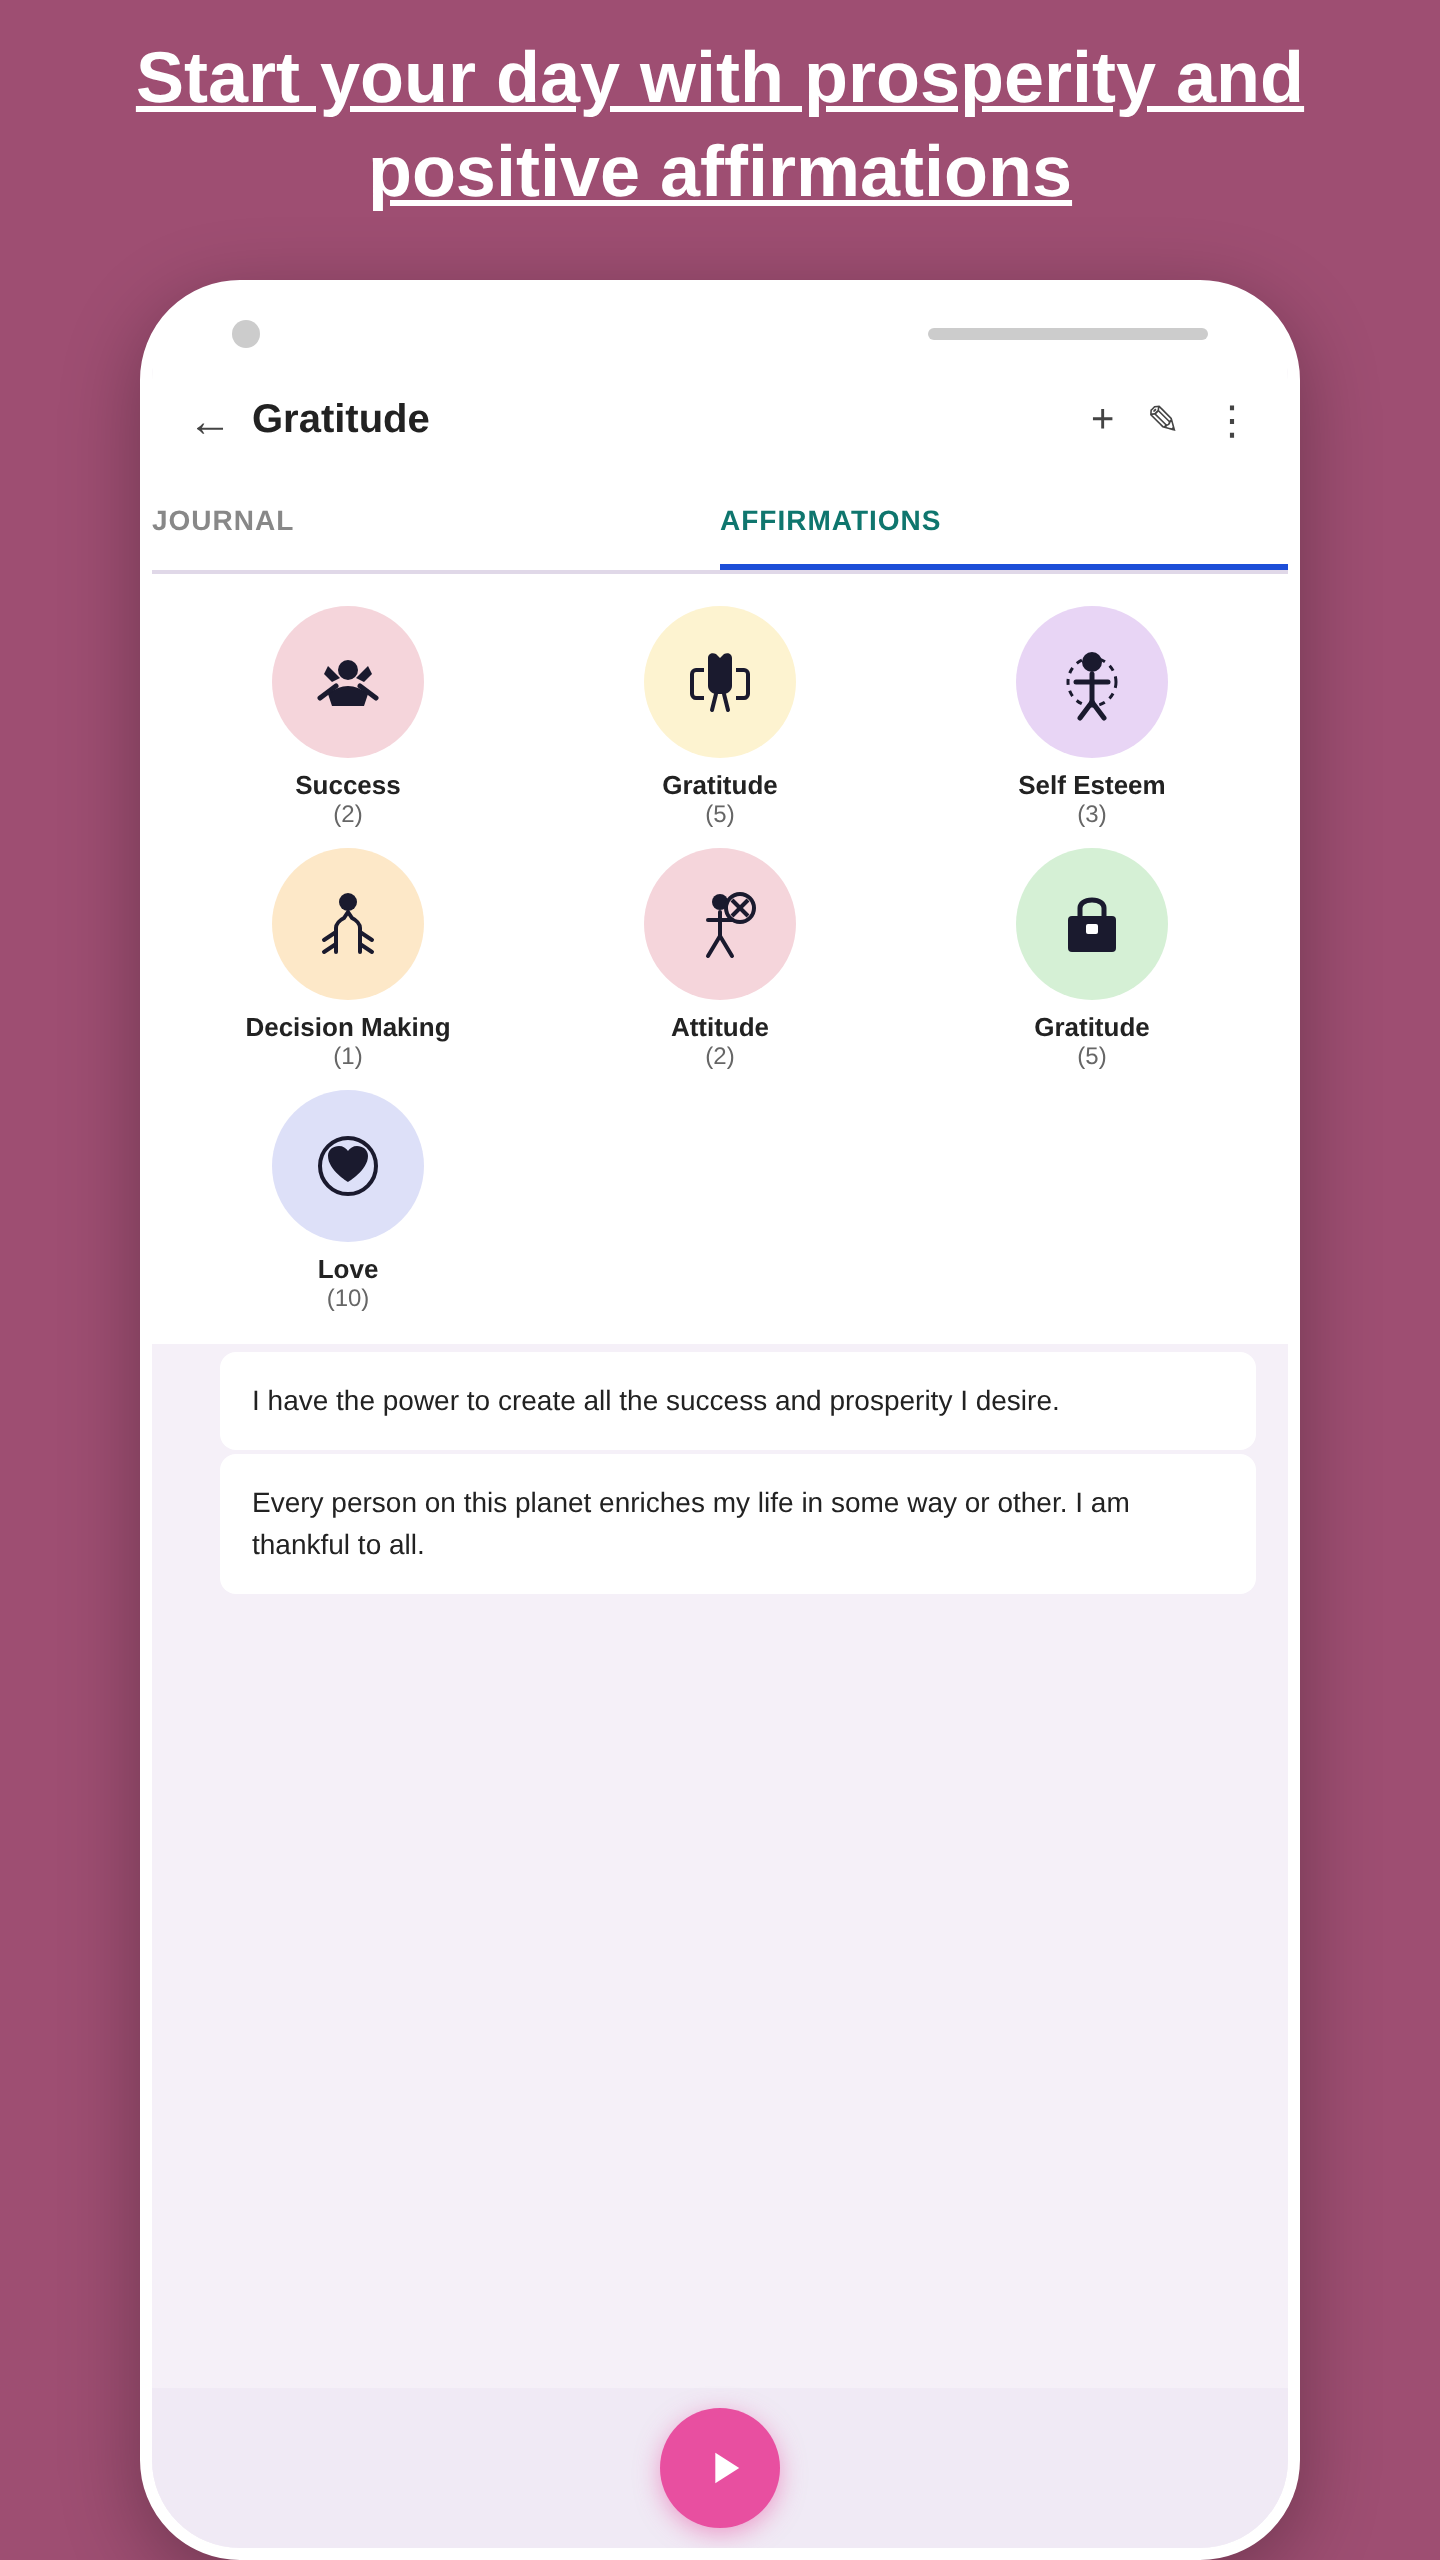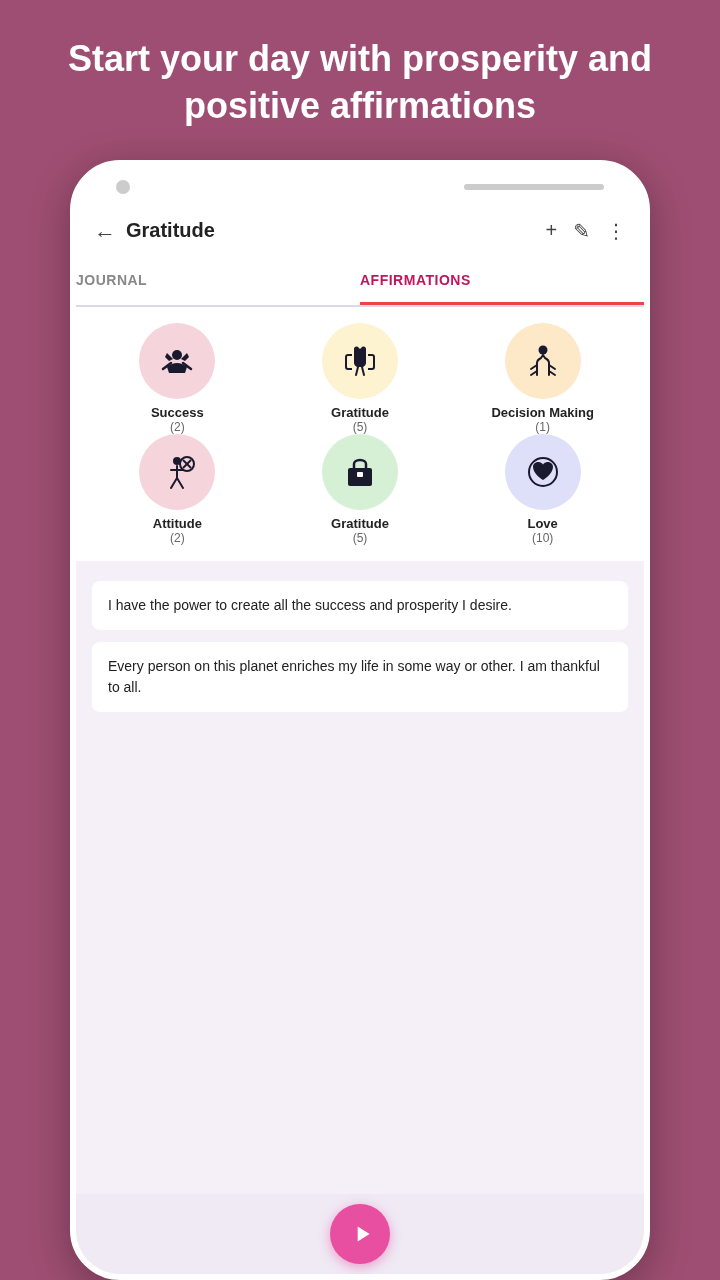--- a/index.html
+++ b/index.html
@@ -12,22 +12,23 @@
       display: flex;
       flex-direction: column;
       align-items: center;
     }
 
     .hero-text {
       color: white;
       font-size: 36px;
       font-weight: 700;
       text-align: center;
-      padding: 36px 60px 30px;
+      padding: 16px 60px 30px;
       line-height: 1.3;
+      text-decoration: underline;
     }
 
     .phone-wrapper {
       width: 580px;
       flex: 1;
       background: white;
       border-radius: 50px;
       border: 6px solid white;
       box-shadow: 0 10px 40px rgba(0,0,0,0.3);
       overflow: hidden;
@@ -109,28 +110,29 @@
       flex: 1;
       padding: 14px 0;
       font-size: 14px;
       font-weight: 700;
       color: #888;
       letter-spacing: 0.5px;
       cursor: pointer;
     }
 
     .tab.active {
-      color: #be185d;
-      border-bottom: 3px solid #ef4444;
+      color: #0f766e;
+      border-bottom: 3px solid #1d4ed8;
     }
 
     .categories-grid {
       display: grid;
       grid-template-columns: repeat(3, 1fr);
       padding: 16px 10px;
+      gap: 10px;
       background: white;
     }
 
     .category-item {
       display: flex;
       flex-direction: column;
       align-items: center;
       cursor: pointer;
     }
 
@@ -157,25 +159,26 @@
     }
 
     .category-count {
       font-size: 12px;
       color: #666;
     }
 
     .affirmations-list {
       flex: 1;
       overflow: hidden;
-      padding: 20px 16px;
-      display: flex;
-      flex-direction: column;
-      gap: 12px;
+      padding: 4px 16px;
+      display: flex;
+      flex-direction: column;
+      gap: 2px;
       background: #f5f0f8;
+      margin-left: 18px;
     }
 
     .affirmation-card {
       background: white;
       border-radius: 8px;
       padding: 14px 16px;
       font-size: 14px;
       color: #222;
       line-height: 1.5;
     }
@@ -268,20 +271,34 @@
             <path d="M18 26 L16 34 M22 26 L24 34" stroke="#1a1a2e" stroke-width="2" stroke-linecap="round"></path>
             <path d="M12 14 L8 14 C7 14 6 15 6 16 L6 26 C6 27 7 28 8 28 L12 28" stroke="#1a1a2e" stroke-width="2" fill="none"></path>
             <path d="M28 14 L32 14 C33 14 34 15 34 16 L34 26 C34 27 33 28 32 28 L28 28" stroke="#1a1a2e" stroke-width="2" fill="none"></path>
           </svg>
         </div>
         <span class="category-name">Gratitude</span>
         <span class="category-count">(5)</span>
       </div>
 
 
+      <div class="category-item">
+        <div class="category-icon-circle" style="background:#e8d5f5;">
+          <svg viewBox="0 0 40 40" fill="none" xmlns="http://www.w3.org/2000/svg">
+            <circle cx="20" cy="10" r="5" fill="#1a1a2e"></circle>
+            <path d="M20 16 L20 30" stroke="#1a1a2e" stroke-width="2.5" stroke-linecap="round"></path>
+            <path d="M12 20 L28 20" stroke="#1a1a2e" stroke-width="2.5" stroke-linecap="round"></path>
+            <path d="M20 30 L14 38" stroke="#1a1a2e" stroke-width="2.5" stroke-linecap="round"></path>
+            <path d="M20 30 L26 38" stroke="#1a1a2e" stroke-width="2.5" stroke-linecap="round"></path>
+            <circle cx="20" cy="20" r="12" stroke="#1a1a2e" stroke-width="1.5" fill="none" stroke-dasharray="3 3"></circle>
+          </svg>
+        </div>
+        <span class="category-name">Self Esteem</span>
+        <span class="category-count">(3)</span>
+      </div>
 
       <div class="category-item">
         <div class="category-icon-circle" style="background:#fde8c8;">
           <svg viewBox="0 0 40 40" fill="none" xmlns="http://www.w3.org/2000/svg">
             <circle cx="20" cy="9" r="4.5" fill="#1a1a2e"></circle>
             <path d="M14 34 L14 22 C14 20 16 18 18 17 L20 14 L22 17 C24 18 26 20 26 22 L26 34" stroke="#1a1a2e" stroke-width="2" fill="none" stroke-linecap="round"></path>
             <path d="M8 28 L14 24" stroke="#1a1a2e" stroke-width="2" stroke-linecap="round"></path>
             <path d="M32 28 L26 24" stroke="#1a1a2e" stroke-width="2" stroke-linecap="round"></path>
             <path d="M8 34 L14 30" stroke="#1a1a2e" stroke-width="2" stroke-linecap="round"></path>
             <path d="M32 34 L26 30" stroke="#1a1a2e" stroke-width="2" stroke-linecap="round"></path>

